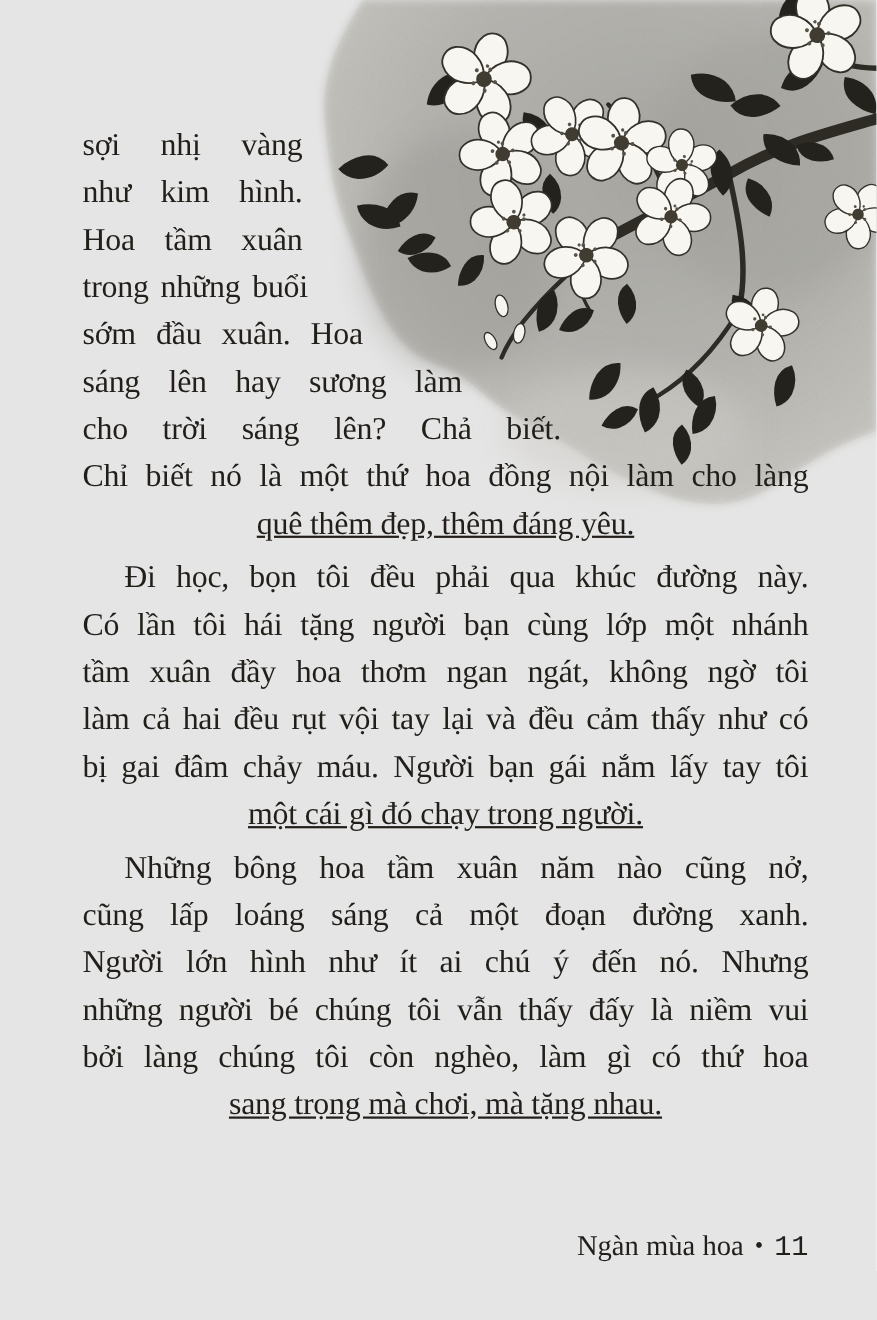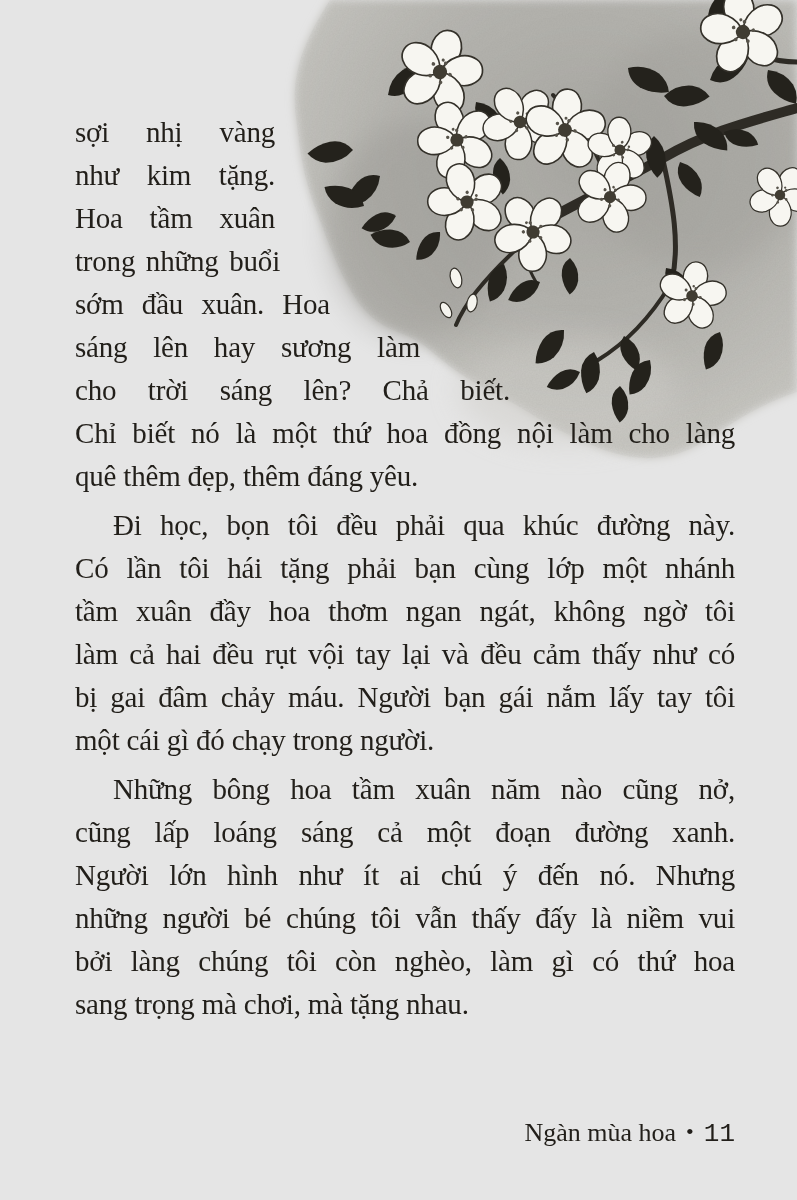--- a/index.html
+++ b/index.html
@@ -19,21 +19,21 @@
   .textblock {
     position:absolute; left:75px; top:111px;
     width:660px; z-index:2;
   }
   .ln {
     font-size:29px; line-height:43px; height:43px;
     letter-spacing:-0.2px;
     white-space:normal; overflow:visible;
   }
   .jl { text-align:justify; text-align-last:justify; }
-  .nl { text-align:left; }
+  .nl { text-align:center;text-decoration:underline; }
   .ind { text-indent:38px; }
   .para { margin:0; }
   .para + .para { margin-top:6px; }
   .footer {
     position:absolute; top:1118px; right:62px;
     font-size:26px; z-index:2; color:#221f1a;
     white-space:nowrap;
   }
   .footer .title { }
   .footer .dot { font-style:normal; font-size:22px; margin:0 10px; position:relative; top:-2px; }
@@ -163,32 +163,32 @@
     <g fill="#f5f4ee" stroke="#34312a" stroke-width="1.2">
       <ellipse cx="188" cy="278" rx="5.5" ry="10" transform="rotate(-15 188 278)"></ellipse>
       <ellipse cx="204" cy="303" rx="5" ry="9" transform="rotate(12 204 303)"></ellipse>
       <ellipse cx="178" cy="310" rx="4.5" ry="8.5" transform="rotate(-30 178 310)"></ellipse>
     </g>
   </svg>
 
   <div class="textblock">
     <div class="para">
       <div class="ln jl" style="width:200px">sợi nhị vàng</div>
-      <div class="ln jl" style="width:200px">như kim tặng.</div>
+      <div class="ln jl" style="width:200px">như kim hình.</div>
       <div class="ln jl" style="width:200px">Hoa tầm xuân</div>
       <div class="ln jl" style="width:205px">trong những buổi</div>
       <div class="ln jl" style="width:255px">sớm đầu xuân. Hoa</div>
       <div class="ln jl" style="width:345px">sáng lên hay sương làm</div>
       <div class="ln jl" style="width:435px">cho trời sáng lên? Chả biết.</div>
       <div class="ln jl">Chỉ biết nó là một thứ hoa đồng nội làm cho làng</div>
       <div class="ln nl">quê thêm đẹp, thêm đáng yêu.</div>
     </div>
     <div class="para">
       <div class="ln jl ind">Đi học, bọn tôi đều phải qua khúc đường này.</div>
-      <div class="ln jl">Có lần tôi hái tặng phải bạn cùng lớp một nhánh</div>
+      <div class="ln jl">Có lần tôi hái tặng người bạn cùng lớp một nhánh</div>
       <div class="ln jl">tầm xuân đầy hoa thơm ngan ngát, không ngờ tôi</div>
       <div class="ln jl">làm cả hai đều rụt vội tay lại và đều cảm thấy như có</div>
       <div class="ln jl">bị gai đâm chảy máu. Người bạn gái nắm lấy tay tôi</div>
       <div class="ln nl">một cái gì đó chạy trong người.</div>
     </div>
     <div class="para">
       <div class="ln jl ind">Những bông hoa tầm xuân năm nào cũng nở,</div>
       <div class="ln jl">cũng lấp loáng sáng cả một đoạn đường xanh.</div>
       <div class="ln jl">Người lớn hình như ít ai chú ý đến nó. Nhưng</div>
       <div class="ln jl">những người bé chúng tôi vẫn thấy đấy là niềm vui</div>

